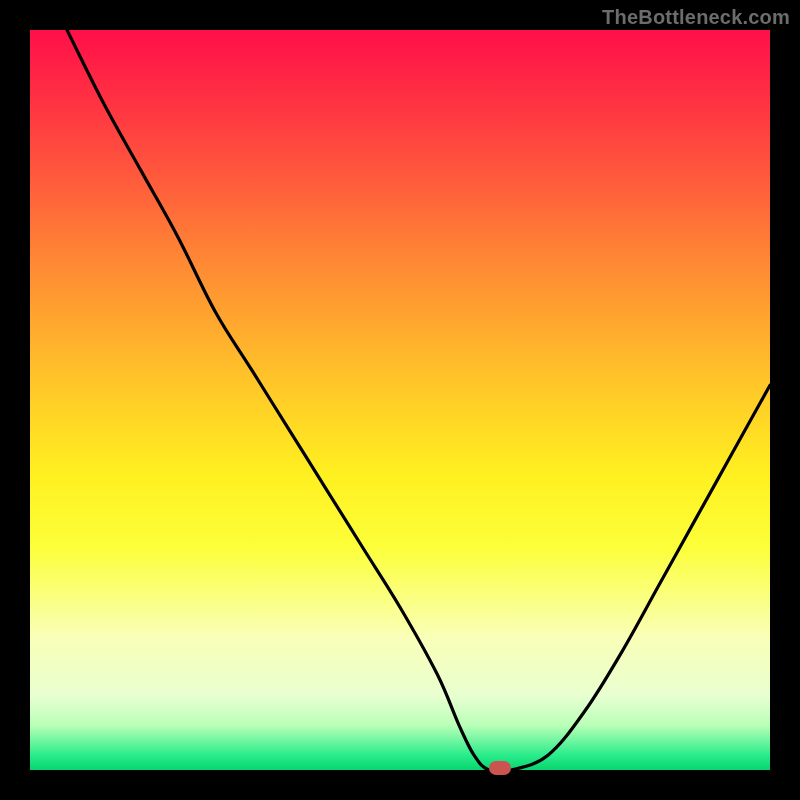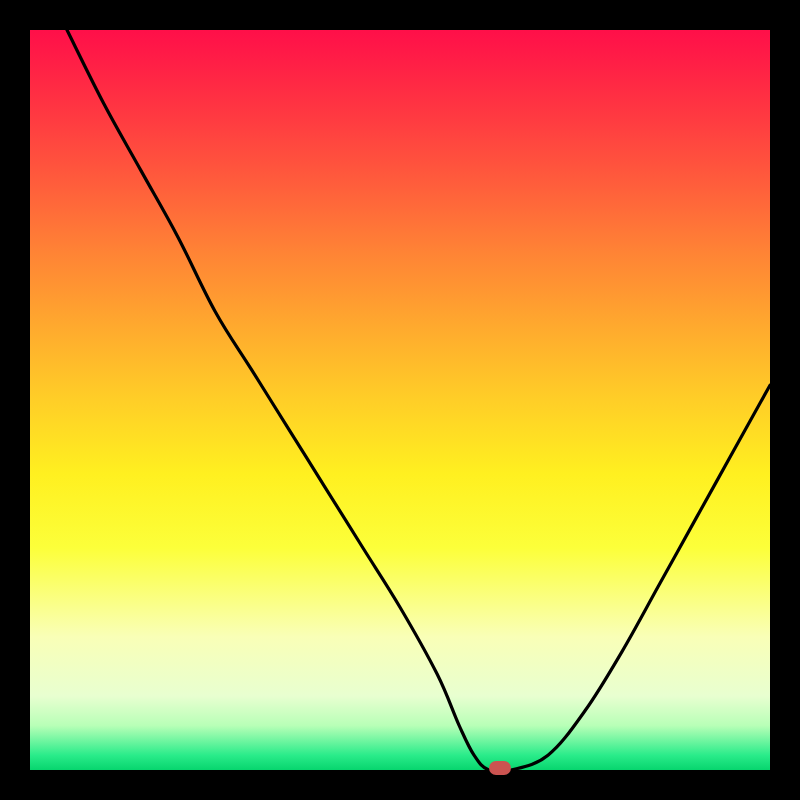--- a/index.html
+++ b/index.html
@@ -70,13 +70,14 @@
 <div class="container">
 
   <div class="plot-area"></div>
 
   <svg class="curve-layer" viewBox="0 0 740 740" preserveAspectRatio="none">
     <path id="curve-path" fill="none" stroke="#000" stroke-width="3.2" stroke-linejoin="round" stroke-linecap="round" d="M 37.0 0.0 C 43.7 13.3, 60.7 48.7, 74.0 74.0 C 87.3 99.3, 97.7 116.6, 111.0 140.6 C 124.3 164.6, 134.7 181.9, 148.0 207.2 C 161.3 232.5, 171.7 257.2, 185.0 281.2 C 198.3 305.2, 208.7 319.1, 222.0 340.4 C 235.3 361.7, 245.7 378.3, 259.0 399.6 C 272.3 420.9, 282.7 437.5, 296.0 458.8 C 309.3 480.1, 319.7 496.7, 333.0 518.0 C 346.3 539.3, 356.7 554.6, 370.0 577.2 C 383.3 599.8, 396.3 622.5, 407.0 643.8 C 417.7 665.1, 422.5 680.9, 429.2 695.6 C 435.9 710.3, 438.7 717.2, 444.0 725.2 C 449.3 733.2, 452.1 737.3, 458.8 740.0 C 465.5 742.7, 470.3 742.7, 481.0 740.0 C 491.7 737.3, 504.7 735.9, 518.0 725.2 C 531.3 714.5, 541.7 699.4, 555.0 680.8 C 568.3 662.2, 578.7 644.2, 592.0 621.6 C 605.3 599.0, 615.7 579.0, 629.0 555.0 C 642.3 531.0, 652.7 512.4, 666.0 488.4 C 679.3 464.4, 689.7 445.8, 703.0 421.8 C 716.3 397.8, 733.3 367.2, 740.0 355.2"></path>
   </svg>
 
   <div class="marker" id="optimum-marker" style="left: 499.9px; top: 767.78px; background: rgb(203, 83, 80);"></div>
 
+  <div class="watermark">TheBottleneck.com</div>
 </div>
 
 </body></html>

